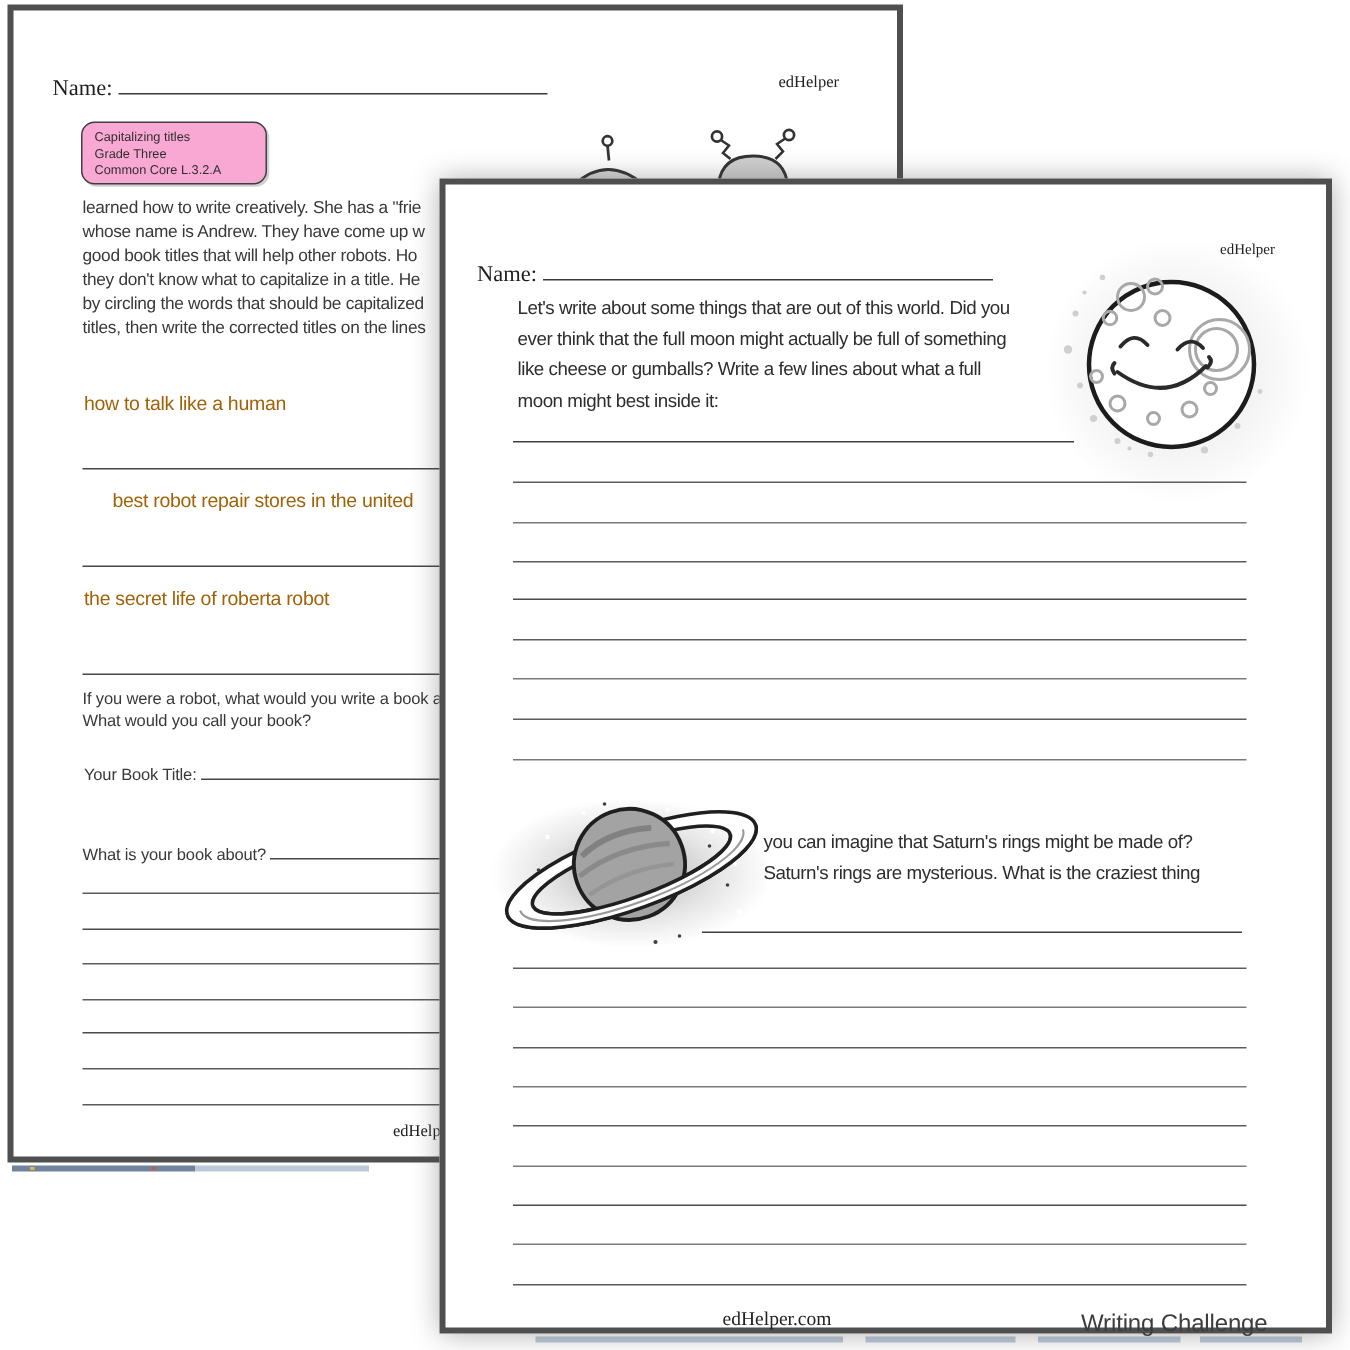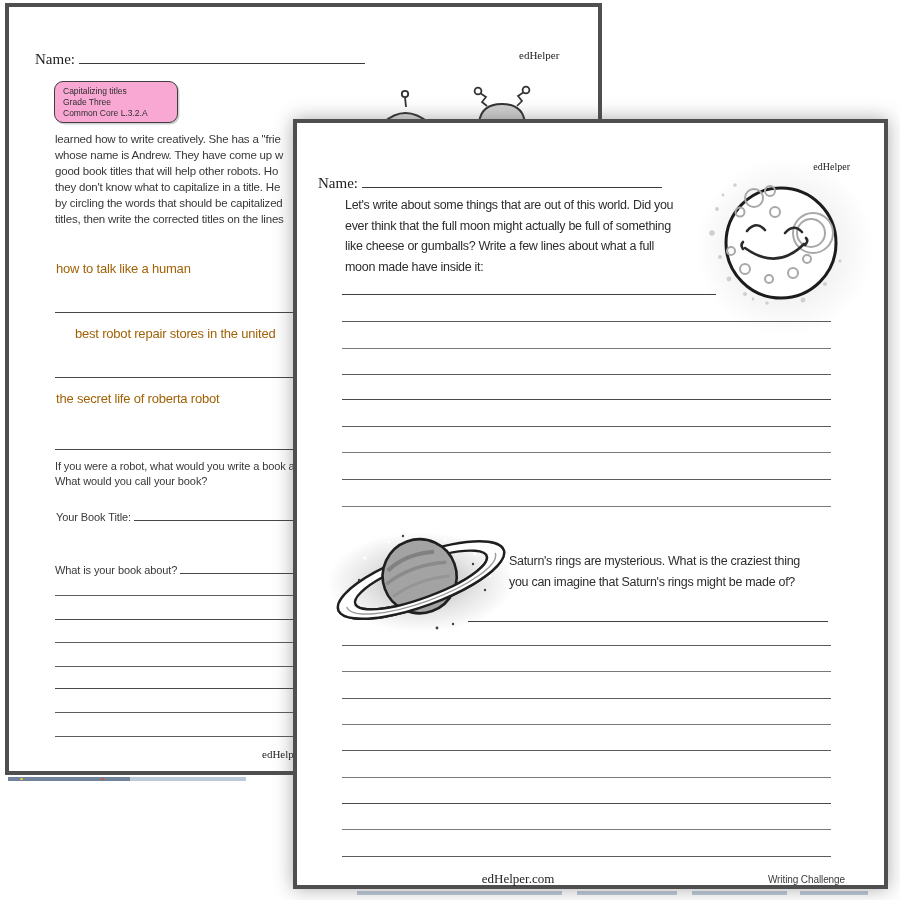--- a/index.html
+++ b/index.html
@@ -21,21 +21,21 @@
   .badge{position:absolute;border:1.6px solid #3f3f3f;border-radius:9px;padding:4px 8px 3px 8px;
     font-size:8.5px;line-height:11px;color:#2e2e2e;background:#f9a8d4;box-shadow:1.5px 1.5px 0 rgba(120,120,120,.35);}
   .para{position:absolute;white-space:nowrap;}
   .para div{white-space:nowrap;}
   .back-intro{font-size:11.5px;line-height:16px;letter-spacing:-0.2px;color:#383838;}
   .back-title{position:absolute;font-size:13px;letter-spacing:-0.2px;color:#a16207;white-space:nowrap;}
   .back-small{font-size:11px;line-height:15px;letter-spacing:-0.1px;color:#383838;white-space:nowrap;}
   .front-para{font-size:12.5px;line-height:20.5px;letter-spacing:-0.3px;color:#2d2d2d;}
   .brand-small{font-size:10px;color:#222;}
   .footer-site{font-size:13px;color:#222;}
-  .footer-cat{font-size:10px;letter-spacing:-0.1px;color:#3c3c3c;}
+  .footer-cat{font-size:16px;letter-spacing:-0.1px;color:#3c3c3c;}
   .sliver{position:absolute;height:4px;}
 </style>
 </head>
 <body>
 
 <div class="page back-page">
 
   <div class="abs" style="left:26px;top:43px;">
     <span class="serif name-label">Name:</span>
     <span class="name-underline" style="width:286px;"></span>
@@ -125,21 +125,21 @@
     <span class="serif name-label">Name:</span>
     <span class="name-underline" style="width:300px;"></span>
   </div>
 
   <div class="abs" style="left:398px;top:34px;width:180px;height:180px;background:radial-gradient(circle, rgba(170,170,170,0.30) 0%, rgba(170,170,170,0.12) 45%, rgba(170,170,170,0) 70%);"></div>
 
   <div class="para gothic front-para" style="left:48px;top:72px;">
     <div>Let's write about some things that are out of this world.  Did you</div>
     <div>ever think that the full moon might actually be full of something</div>
     <div>like cheese or gumballs?  Write a few lines about what a full</div>
-    <div>moon made have inside it:</div>
+    <div>moon might best inside it:</div>
   </div>
 
   <svg class="abs" style="left:410px;top:48px;" width="148" height="148" viewBox="0 0 148 148">
     <g fill="#cfcfcf">
       <circle cx="10" cy="38" r="2"></circle>
         <circle cx="5" cy="62" r="2.8"></circle>
         <circle cx="13" cy="86" r="2"></circle>
       <circle cx="22" cy="108" r="2.4"></circle>
         <circle cx="38" cy="123" r="2"></circle>
         <circle cx="60" cy="132" r="1.8"></circle>
@@ -222,22 +222,22 @@
       <circle cx="148" cy="36" r="1.2"></circle>
         <circle cx="160" cy="62" r="1.2"></circle>
         <circle cx="34" cy="52" r="1.2"></circle>
       <circle cx="128" cy="96" r="1.2"></circle>
         <circle cx="78" cy="8" r="1.2"></circle>
         <circle cx="112" cy="100" r="1.4"></circle>
     </g>
   </svg>
 
   <div class="para gothic front-para" style="left:212px;top:428px;">
+    <div>you can imagine that Saturn's rings might be made of?</div>
     <div>Saturn's rings are mysterious.  What is the craziest thing</div>
-    <div>you can imagine that Saturn's rings might be made of?</div>
   </div>
 
   <div class="wline" style="left:171px;top:498px;width:360px;border-color:#3f3f3f;"></div>
 
   <div class="wline" style="left:45px;top:522px;width:489px;"></div>
   <div class="wline" style="left:45px;top:548px;width:489px;border-color:#7a7a7a;"></div>
   <div class="wline" style="left:45px;top:575px;width:489px;"></div>
   <div class="wline" style="left:45px;top:601px;width:489px;border-color:#7a7a7a;"></div>
   <div class="wline" style="left:45px;top:627px;width:489px;"></div>
   <div class="wline" style="left:45px;top:654px;width:489px;border-color:#7a7a7a;"></div>

